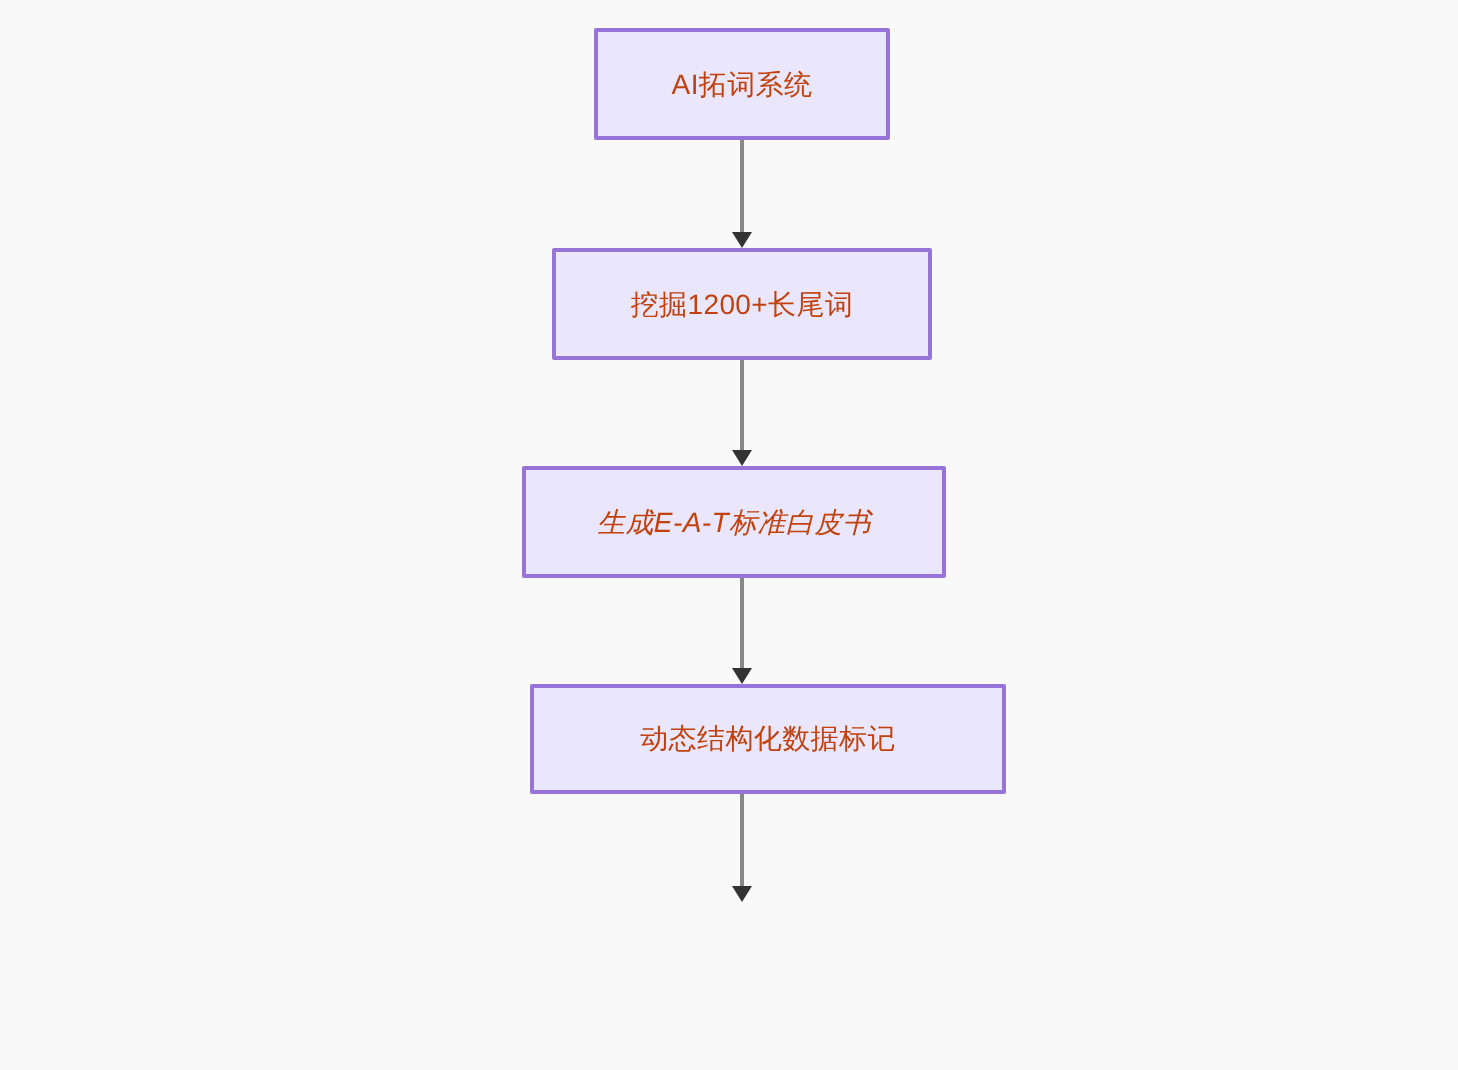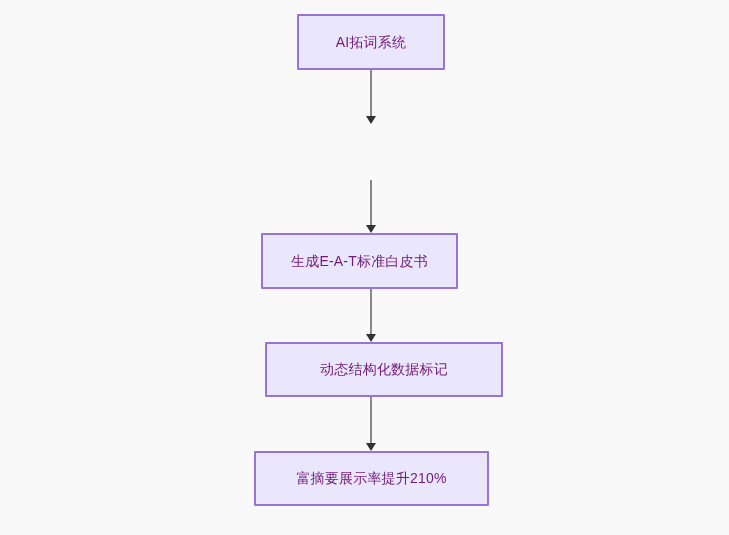--- a/index.html
+++ b/index.html
@@ -26,33 +26,33 @@
     position: absolute;
     box-sizing: border-box;
     background: #eae7fd;
     border: 2px solid #9873d8;
     border-radius: 1px;
     display: flex;
     align-items: center;
     justify-content: center;
   }
   .node-label {
-    color: #701a75;
+    color: #c2410c;
     font-size: 14px;
     line-height: 1.2;
     font-weight: 400;
     letter-spacing: 0.2px;
     white-space: nowrap;
     text-align: center;
   }
 
   
   #node-1 { left: 297px; top: 14px;  width: 148px; height: 56px; }
   #node-2 { left: 276px; top: 124px; width: 190px; height: 56px; }
-  #node-3 { left: 261px; top: 233px; width: 197px; height: 56px; }
+  #node-3 { left: 261px; top: 233px; width: 212px; height: 56px; font-style: italic; }
   #node-4 { left: 265px; top: 342px; width: 238px; height: 55px; }
   #node-5 { left: 254px; top: 451px; width: 235px; height: 55px; }
 
   
   .connector {
     position: absolute;
     width: 20px;
     margin-left: -10px;
     left: 371px;
   }
@@ -90,20 +90,23 @@
 
   <div class="node" id="node-1">
     <span class="node-label">AI拓词系统</span>
   </div>
 
   <div class="connector" id="edge-1">
     <div class="line"></div>
     <div class="arrowhead"></div>
   </div>
 
+  <div class="node" id="node-2">
+    <span class="node-label">挖掘1200+长尾词</span>
+  </div>
 
   <div class="connector" id="edge-2">
     <div class="line"></div>
     <div class="arrowhead"></div>
   </div>
 
   <div class="node" id="node-3">
     <span class="node-label">生成E-A-T标准白皮书</span>
   </div>
 
@@ -114,17 +117,14 @@
 
   <div class="node" id="node-4">
     <span class="node-label">动态结构化数据标记</span>
   </div>
 
   <div class="connector" id="edge-4">
     <div class="line"></div>
     <div class="arrowhead"></div>
   </div>
 
-  <div class="node" id="node-5">
-    <span class="node-label">富摘要展示率提升210%</span>
-  </div>
 
 </div>
 
 </body></html>

